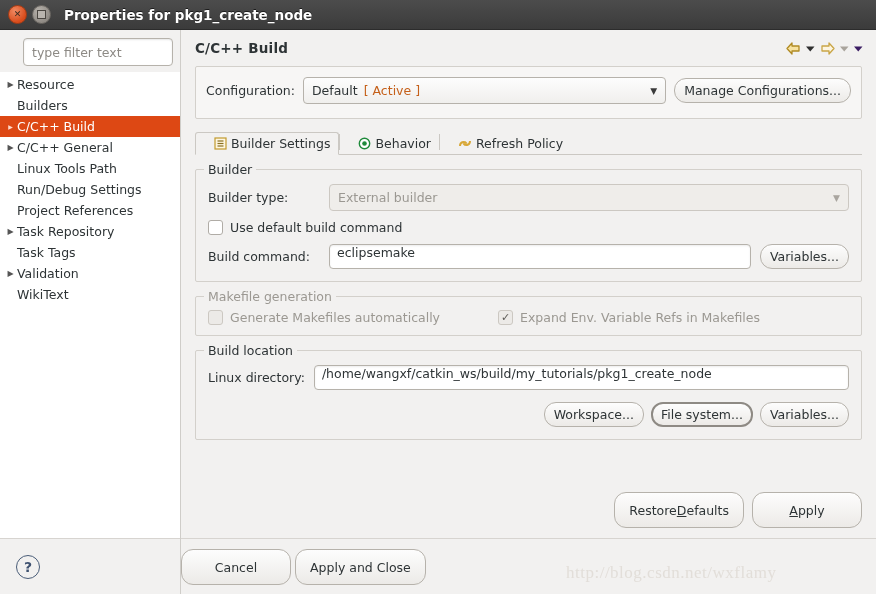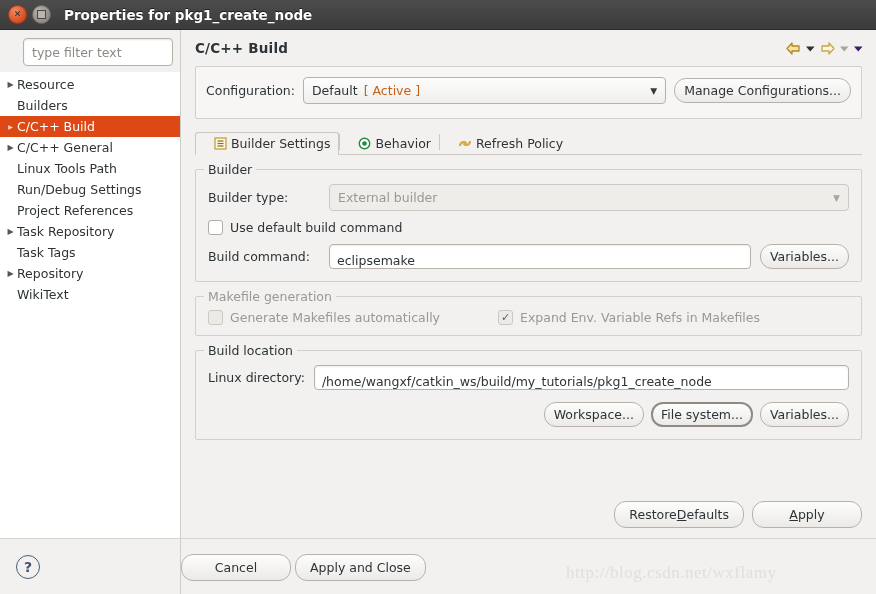--- a/index.html
+++ b/index.html
@@ -105,36 +105,36 @@
     font-size:12.5px;color:#2e3436;}
   .group.dis > .legend{color:#9b9892;}
   .frow{display:flex;align-items:center;gap:9px;margin-bottom:9px;}
   .frow:last-child{margin-bottom:0;}
   .flabel{font-size:12.5px;color:#2e3436;white-space:nowrap;}
   .flabel.dis{color:#9b9892;}
   .combo.dis{background:#efedea;border-color:#ccc8c2;color:#9b9892;}
   .combo.dis .caret{color:#a9a59f;}
   .textfield{
     flex:1;height:25px;background:#ffffff;border:1px solid #b6b2ab;border-radius:4px;
-    display:flex;align-items:flex-end;padding:0 7px;font-size:12.5px;color:#2e3436;
+    display:flex;align-items:flex-start;padding:0 7px;font-size:12.5px;color:#2e3436;
     box-shadow:inset 0 1px 2px rgba(0,0,0,.08);box-sizing:border-box;
   }
   .cbrow{display:flex;align-items:center;gap:7px;}
   .cbox{width:13px;height:13px;border:1px solid #b0aca6;border-radius:3px;background:#fff;
     display:inline-flex;align-items:center;justify-content:center;flex:0 0 13px;}
   .cbox.dis{background:#eceae7;border-color:#ccc8c2;}
   .cbox .chk{font-size:11px;line-height:1;color:#5c5a56;}
   .btnrow{display:flex;justify-content:flex-end;gap:7px;margin-top:12px;}
 
   
   .applyrow{display:flex;justify-content:flex-end;gap:8px;padding:0 14px 10px 14px;}
   .bigbtn{
     height:27px;min-width:110px;background:linear-gradient(to bottom,#fdfdfd,#eceae7);
     border:1px solid #b6b2ab;border-radius:12px;font-size:12.5px;color:#2e3436;
-    display:inline-flex;align-items:center;justify-content:center;padding:8px 14px;
+    display:inline-flex;align-items:center;justify-content:center;padding:17px 14px;
     font-family:inherit;
   }
   .mainfoot{border-top:1px solid #d7d4d0;height:56px;display:flex;align-items:center;
     gap:4px;padding-right:14px;}
   .u{text-decoration:underline;}
   .watermark{
     position:absolute;left:566px;top:563px;font-size:17px;color:#e2ded9;
     font-family:"Liberation Serif","DejaVu Serif",serif;letter-spacing:.5px;
     white-space:nowrap;pointer-events:none;
   }
@@ -196,21 +196,21 @@
           <div class="tnode">
             <span class="arrow">▶</span>
             <span>Task Repository</span>
           </div>
           <div class="tnode">
             <span class="arrow"></span>
             <span>Task Tags</span>
           </div>
           <div class="tnode">
             <span class="arrow">▶</span>
-            <span>Repository</span>
+            <span>Validation</span>
           </div>
           <div class="tnode">
             <span class="arrow"></span>
             <span>WikiText</span>
           </div>
         </div>
 
       <div class="sidebar-bottom">
         <div class="helpicon">?</div>
       </div>

